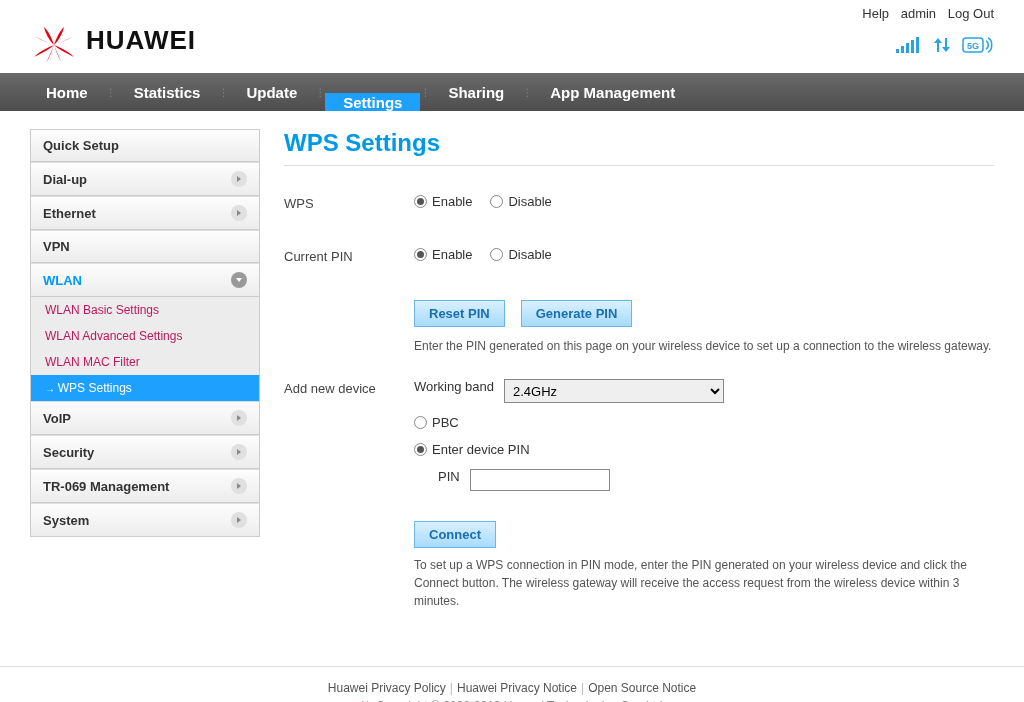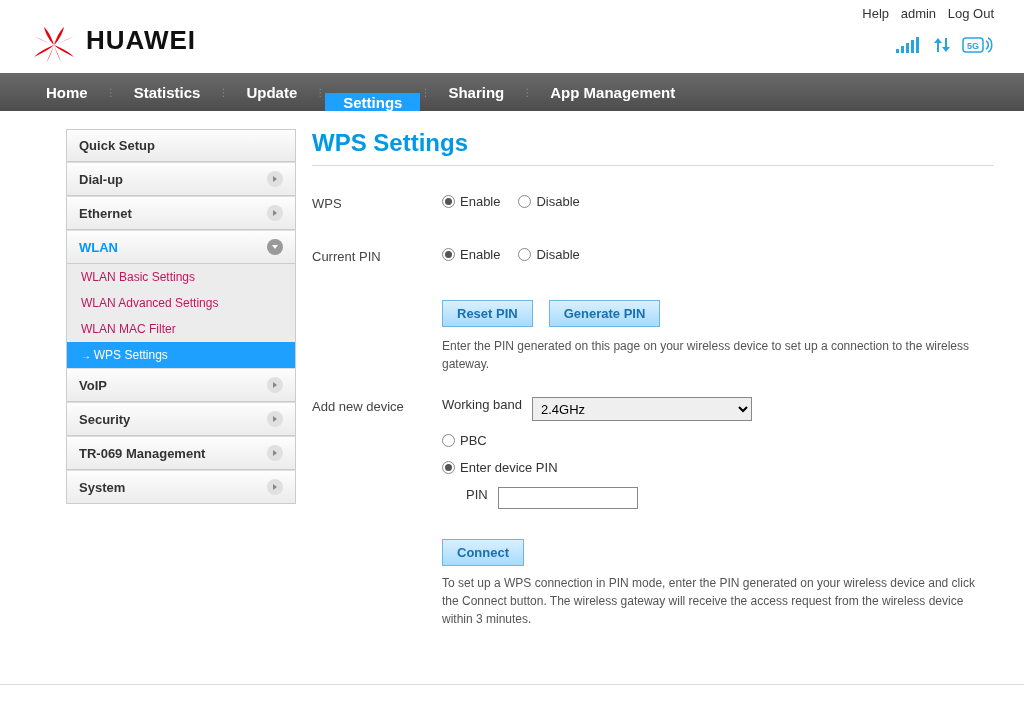--- a/index.html
+++ b/index.html
@@ -8,21 +8,21 @@
 .topbar { text-align: right; padding: 6px 30px 4px 0; font-size: 13px; }
 .topbar a { color: #333; text-decoration: none; margin-left: 8px; cursor: pointer; }
 .header { display: flex; justify-content: space-between; align-items: center; padding: 0 30px 8px 30px; }
 .logo { display: flex; align-items: flex-start; gap: 8px; }
 .logo-text { font-size: 26px; font-weight: bold; letter-spacing: 1px; color: #111; }
 .status-icons { display: flex; align-items: center; gap: 10px; }
 .nav { background: linear-gradient(to bottom, #6a6a6a, #4d4d4d); display: flex; height: 38px; align-items: stretch; padding: 0 28px; }
 .nav-item { color: #fff; font-weight: bold; font-size: 15px; padding: 0 18px; display: flex; align-items: center; cursor: pointer; position: relative; }
 .nav-sep { color: #888; align-self: center; font-size: 10px; }
 .nav-item.active { background: #1da0ff; margin-top: 20px; }
-.content { display: flex; padding: 18px 30px 20px 30px; gap: 16px; margin-left: 36px; }
+.content { display: flex; padding: 18px 30px 20px 30px; gap: 24px; }
 .sidebar { width: 230px; flex-shrink: 0; }
 .side-item { background: linear-gradient(to bottom,#fdfdfd,#ececec); border: 1px solid #ccc; border-top: 1px solid #ddd; padding: 8px 12px; font-weight: bold; font-size: 13px; display: flex; justify-content: space-between; align-items: center; cursor: pointer; }
 .side-item:first-child { border-top: 1px solid #ccc; }
 .side-item.active { color: #0099ff; }
 .side-arrow { width: 16px; height: 16px; border-radius: 50%; background: #e0e0e0; display: flex; align-items: center; justify-content: center; }
 .side-arrow svg { display: block; }
 .side-item.active .side-arrow { background: #999; }
 .sub-list { background: #ececec; border-left: 1px solid #ccc; border-right: 1px solid #ccc; }
 .sub-item { padding: 6px 14px; font-size: 12px; color: #be185d; cursor: pointer; }
 .sub-item.active { background: #1da0ff; color: #fff; }
@@ -123,20 +123,23 @@
           </span>
         </div>
         <div class="side-item">
           <span>Ethernet</span>
           <span class="side-arrow">
             <svg width="8" height="8" viewBox="0 0 8 8">
               <path d="M2 1 L6 4 L2 7 Z" fill="#888"></path>
             </svg>
           </span>
         </div>
+        <div class="side-item">
+          <span>VPN</span>
+        </div>
         <div class="side-item active">
           <span>WLAN</span>
           <span class="side-arrow">
             <svg width="8" height="8" viewBox="0 0 8 8">
               <path d="M1 2 L4 6 L7 2 Z" fill="#fff"></path>
             </svg>
           </span>
         </div>
         <div class="sub-list">
           <div class="sub-item">WLAN Basic Settings</div>
@@ -257,20 +260,21 @@
         <div class="form-field">
           <button class="btn">Connect</button>
           <div class="hint">To set up a WPS connection in PIN mode, enter the PIN generated on your wireless device and click the Connect button. The wireless gateway will receive the access request from the wireless device within 3 minutes.</div>
         </div>
       </div>
 
     </div>
   </div>
 
   <div class="footer">
+    <div id="footer-links"><a>Huawei Privacy Policy</a><span class="footer-sep">|</span><a>Huawei Privacy Notice</a><span class="footer-sep">|</span><a>Open Source Notice</a></div>
     <div class="copyline">
       <svg class="mini-logo" viewBox="0 0 48 40">
         <g fill="#e60012">
           <path d="M24 20 C20 8 16 4 14 2 C16 10 20 16 24 20 Z"></path>
           <path d="M24 20 C28 8 32 4 34 2 C32 10 28 16 24 20 Z"></path>
           <path d="M24 20 C12 16 6 12 2 10 C10 14 18 18 24 20 Z"></path>
           <path d="M24 20 C36 16 42 12 46 10 C38 14 30 18 24 20 Z"></path>
           <path d="M24 20 C14 24 8 28 4 32 C12 28 20 24 24 20 Z"></path>
           <path d="M24 20 C34 24 40 28 44 32 C36 28 28 24 24 20 Z"></path>
           <path d="M24 20 C20 30 18 34 16 38 C20 32 22 26 24 20 Z"></path>

